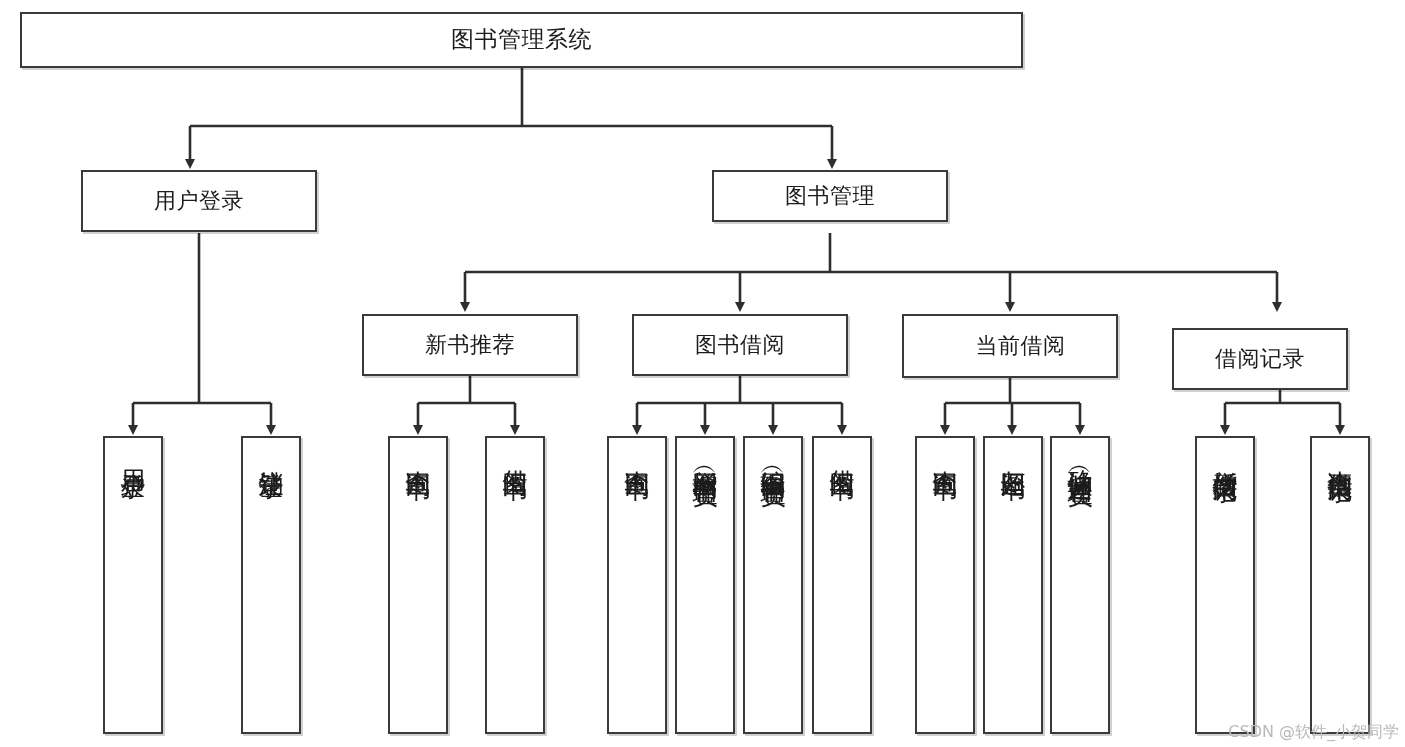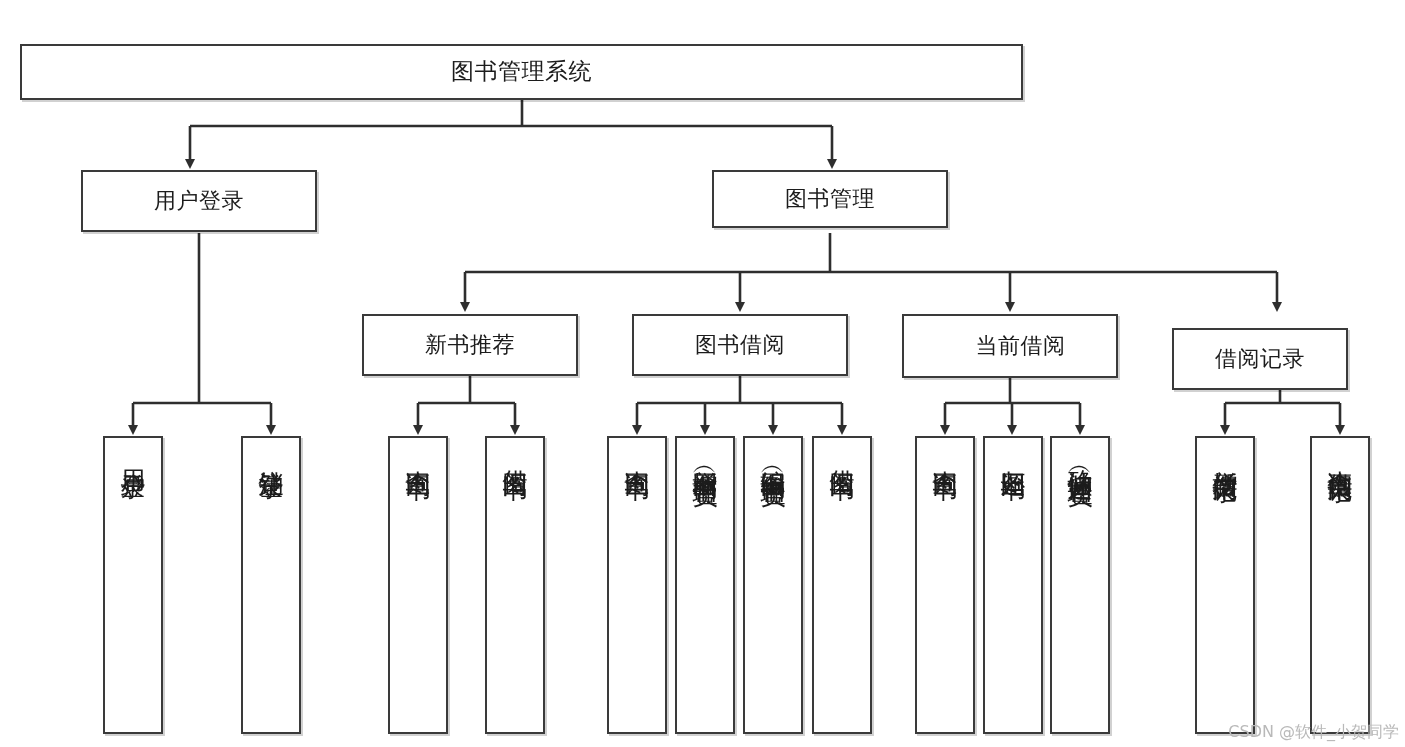--- a/index.html
+++ b/index.html
@@ -124,28 +124,28 @@
       <path d="M1012,403 L1012,426" marker-end="url(#arrow)"></path>
       <path d="M1080,403 L1080,426" marker-end="url(#arrow)"></path>
 
       <path d="M1280,376 L1280,403"></path>
       <path d="M1225,403 L1340,403"></path>
       <path d="M1225,403 L1225,426" marker-end="url(#arrow)"></path>
       <path d="M1340,403 L1340,426" marker-end="url(#arrow)"></path>
     </g>
   </svg>
 
-  <div class="node root horiz" style="left:20px; top:12px; width:1003px; height:56px;margin-top:32px;">
+  <div class="node root horiz" style="left:20px; top:12px; width:1003px; height:56px;">
     <span class="label">图书管理系统</span>
   </div>
 
   <div class="node horiz" style="left:81px; top:170px; width:236px; height:62px;">
     <span class="label">用户登录</span>
   </div>
-  <div class="node horiz" style="left:712px; top:170px; width:236px; height:58px;">
+  <div class="node horiz" style="left:712px; top:170px; width:236px; height:52px;">
     <span class="label">图书管理</span>
   </div>
 
   <div class="node horiz" style="left:362px; top:314px; width:216px; height:62px;">
     <span class="label">新书推荐</span>
   </div>
   <div class="node horiz" style="left:632px; top:314px; width:216px; height:62px;align-items:center;">
     <span class="label">图书借阅</span>
   </div>
   <div class="node horiz" style="left:902px; top:314px; width:216px; height:64px;padding-left:21px;">

